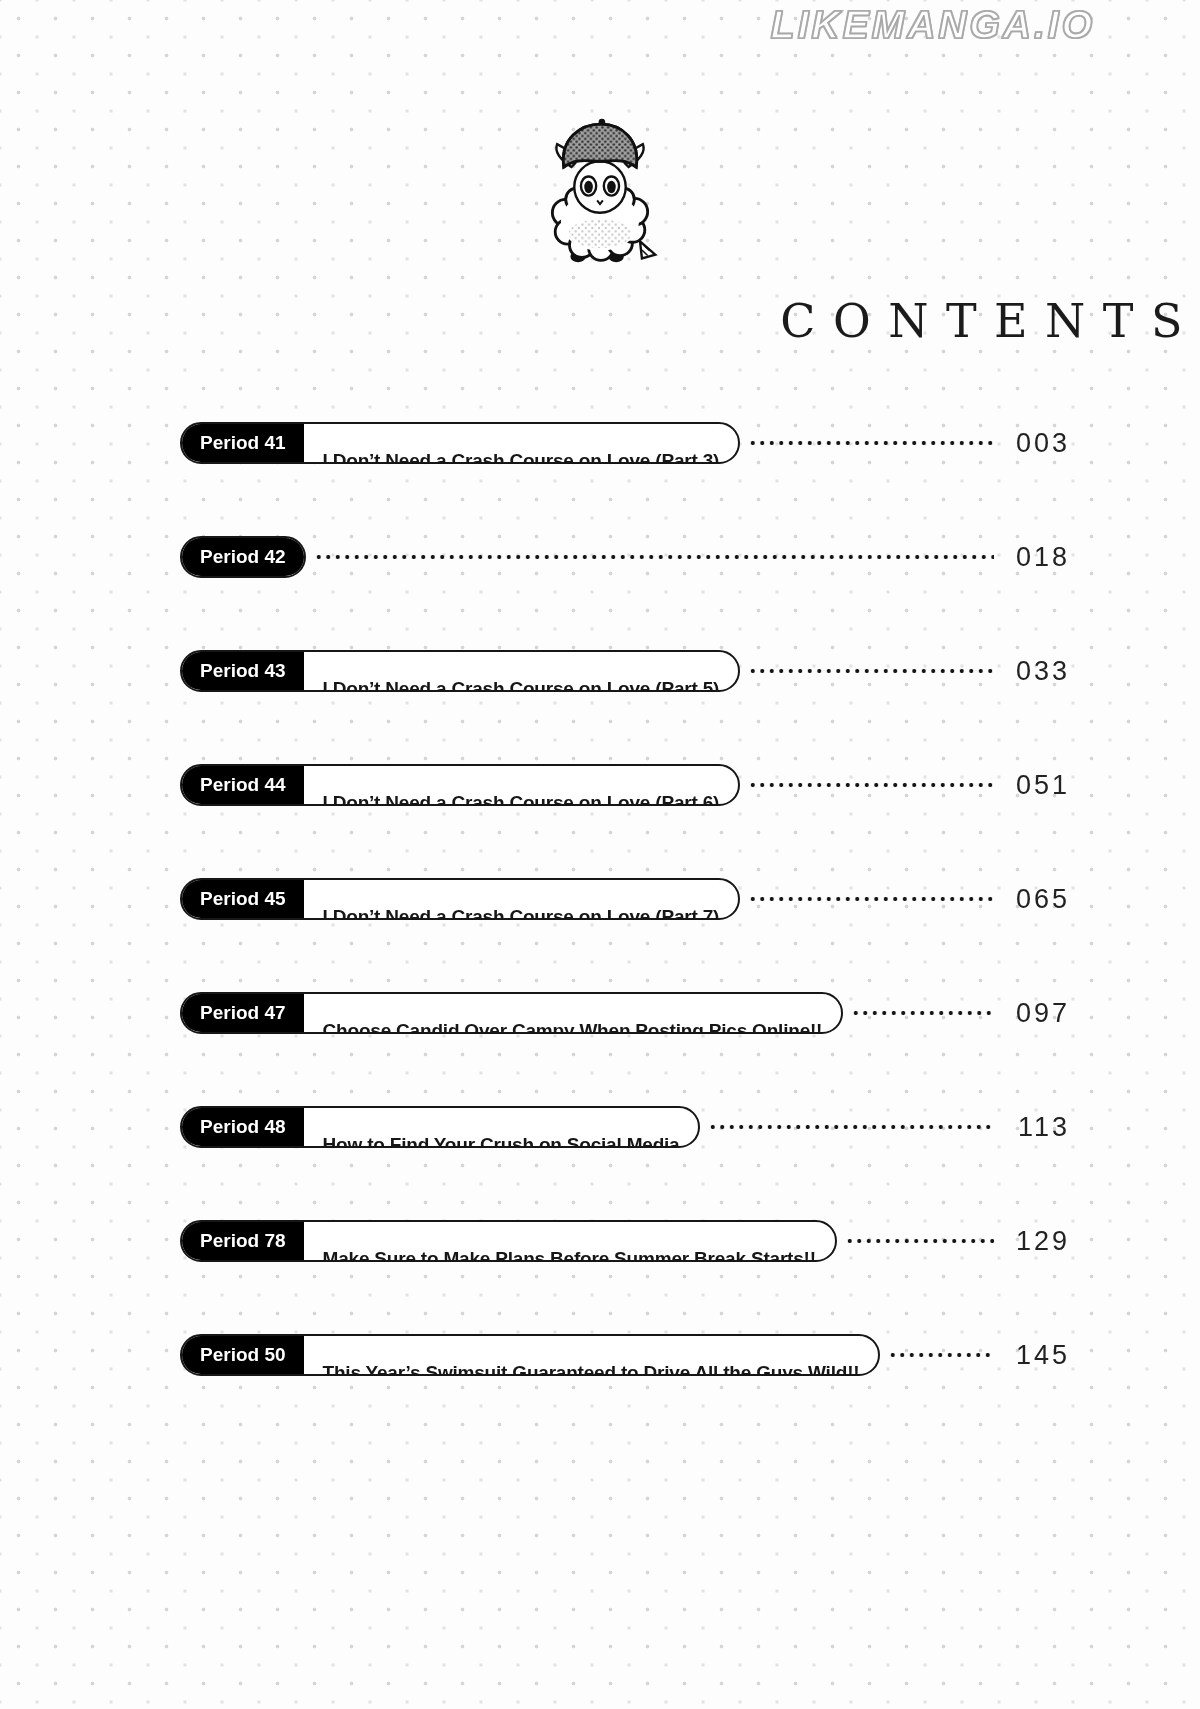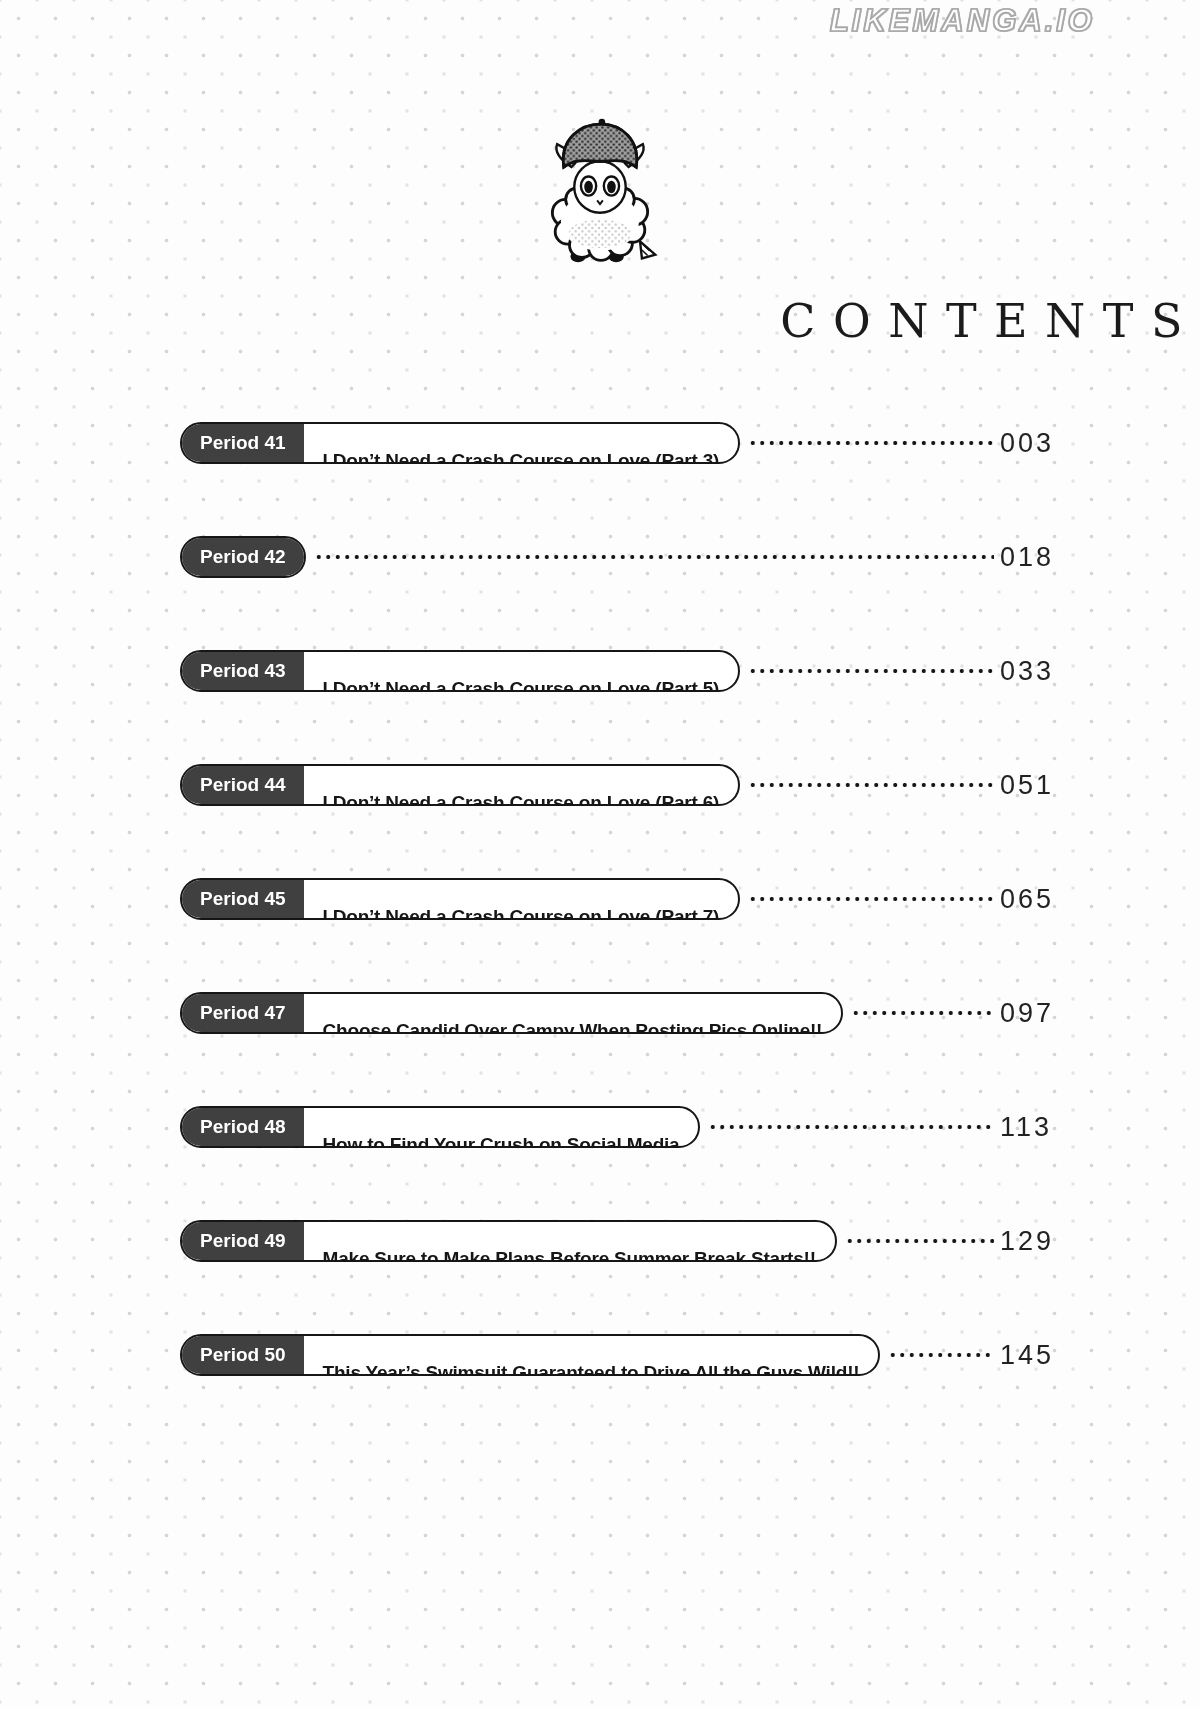--- a/index.html
+++ b/index.html
@@ -18,21 +18,21 @@
     background-position: 0 0, 18.5px 18.5px;
   }
 
   .watermark {
     position: absolute;
     top: 3px;
     right: 105px;
     font-family: "Liberation Sans", sans-serif;
     font-style: italic;
     font-weight: 900;
-    font-size: 31px;
+    font-size: 39px;
     letter-spacing: 3px;
     color: #ffffff;
     -webkit-text-stroke: 1.6px #a8a8a8;
     text-shadow:
       -1px -1px 0 #b5b5b5, 1px -1px 0 #b5b5b5,
       -1px  1px 0 #b5b5b5, 1px  1px 0 #b5b5b5;
   }
 
   .header { padding-top: 106px; text-align: center; }
   .mascot { display: block; margin: 0 auto; }
@@ -64,21 +64,21 @@
     box-sizing: border-box;
     border: 2.5px solid #161616;
     border-radius: 21px;
     background: #ffffff;
     overflow: hidden;
     flex: 0 0 auto;
   }
   .pill-label {
     display: flex;
     align-items: center;
-    background: #404040;
+    background: #000000;
     color: #ffffff;
     font-weight: 700;
     font-size: 19px;
     padding: 0 18px;
     white-space: nowrap;
     text-align: right;
   }
   .pill-title {
     display: flex;
     align-items: center;
@@ -96,20 +96,21 @@
     margin: 0 6px 0 8px;
     background-image: radial-gradient(circle, #161616 1.8px, rgba(255,255,255,0) 2.2px);
     background-size: 9.5px 9.5px;
     background-position: left center;
     background-repeat: repeat-x;
     min-width: 30px;
   }
   .page-num {
     flex: 0 0 auto;
     width: 70px;
+    text-align: right;
     font-size: 27px;
     font-weight: 400;
     letter-spacing: 3px;
     color: #222222;
     font-family: "Liberation Sans", sans-serif;
   }
 </style>
 </head>
 <body>
 
@@ -231,21 +232,21 @@
     <div class="pill">
       <span class="pill-label">Period 48</span>
       <span class="pill-title">How to Find Your Crush on Social Media</span>
     </div>
     <div class="leader"></div>
     <span class="page-num">113</span>
   </div>
 
   <div class="toc-row">
     <div class="pill">
-      <span class="pill-label">Period 49</span>
+      <span class="pill-label">Period 78</span>
       <span class="pill-title">Make Sure to Make Plans Before Summer Break Starts!!</span>
     </div>
     <div class="leader"></div>
     <span class="page-num">129</span>
   </div>
 
   <div class="toc-row">
     <div class="pill">
       <span class="pill-label">Period 50</span>
       <span class="pill-title">This Year’s Swimsuit Guaranteed to Drive All the Guys Wild!!</span>

